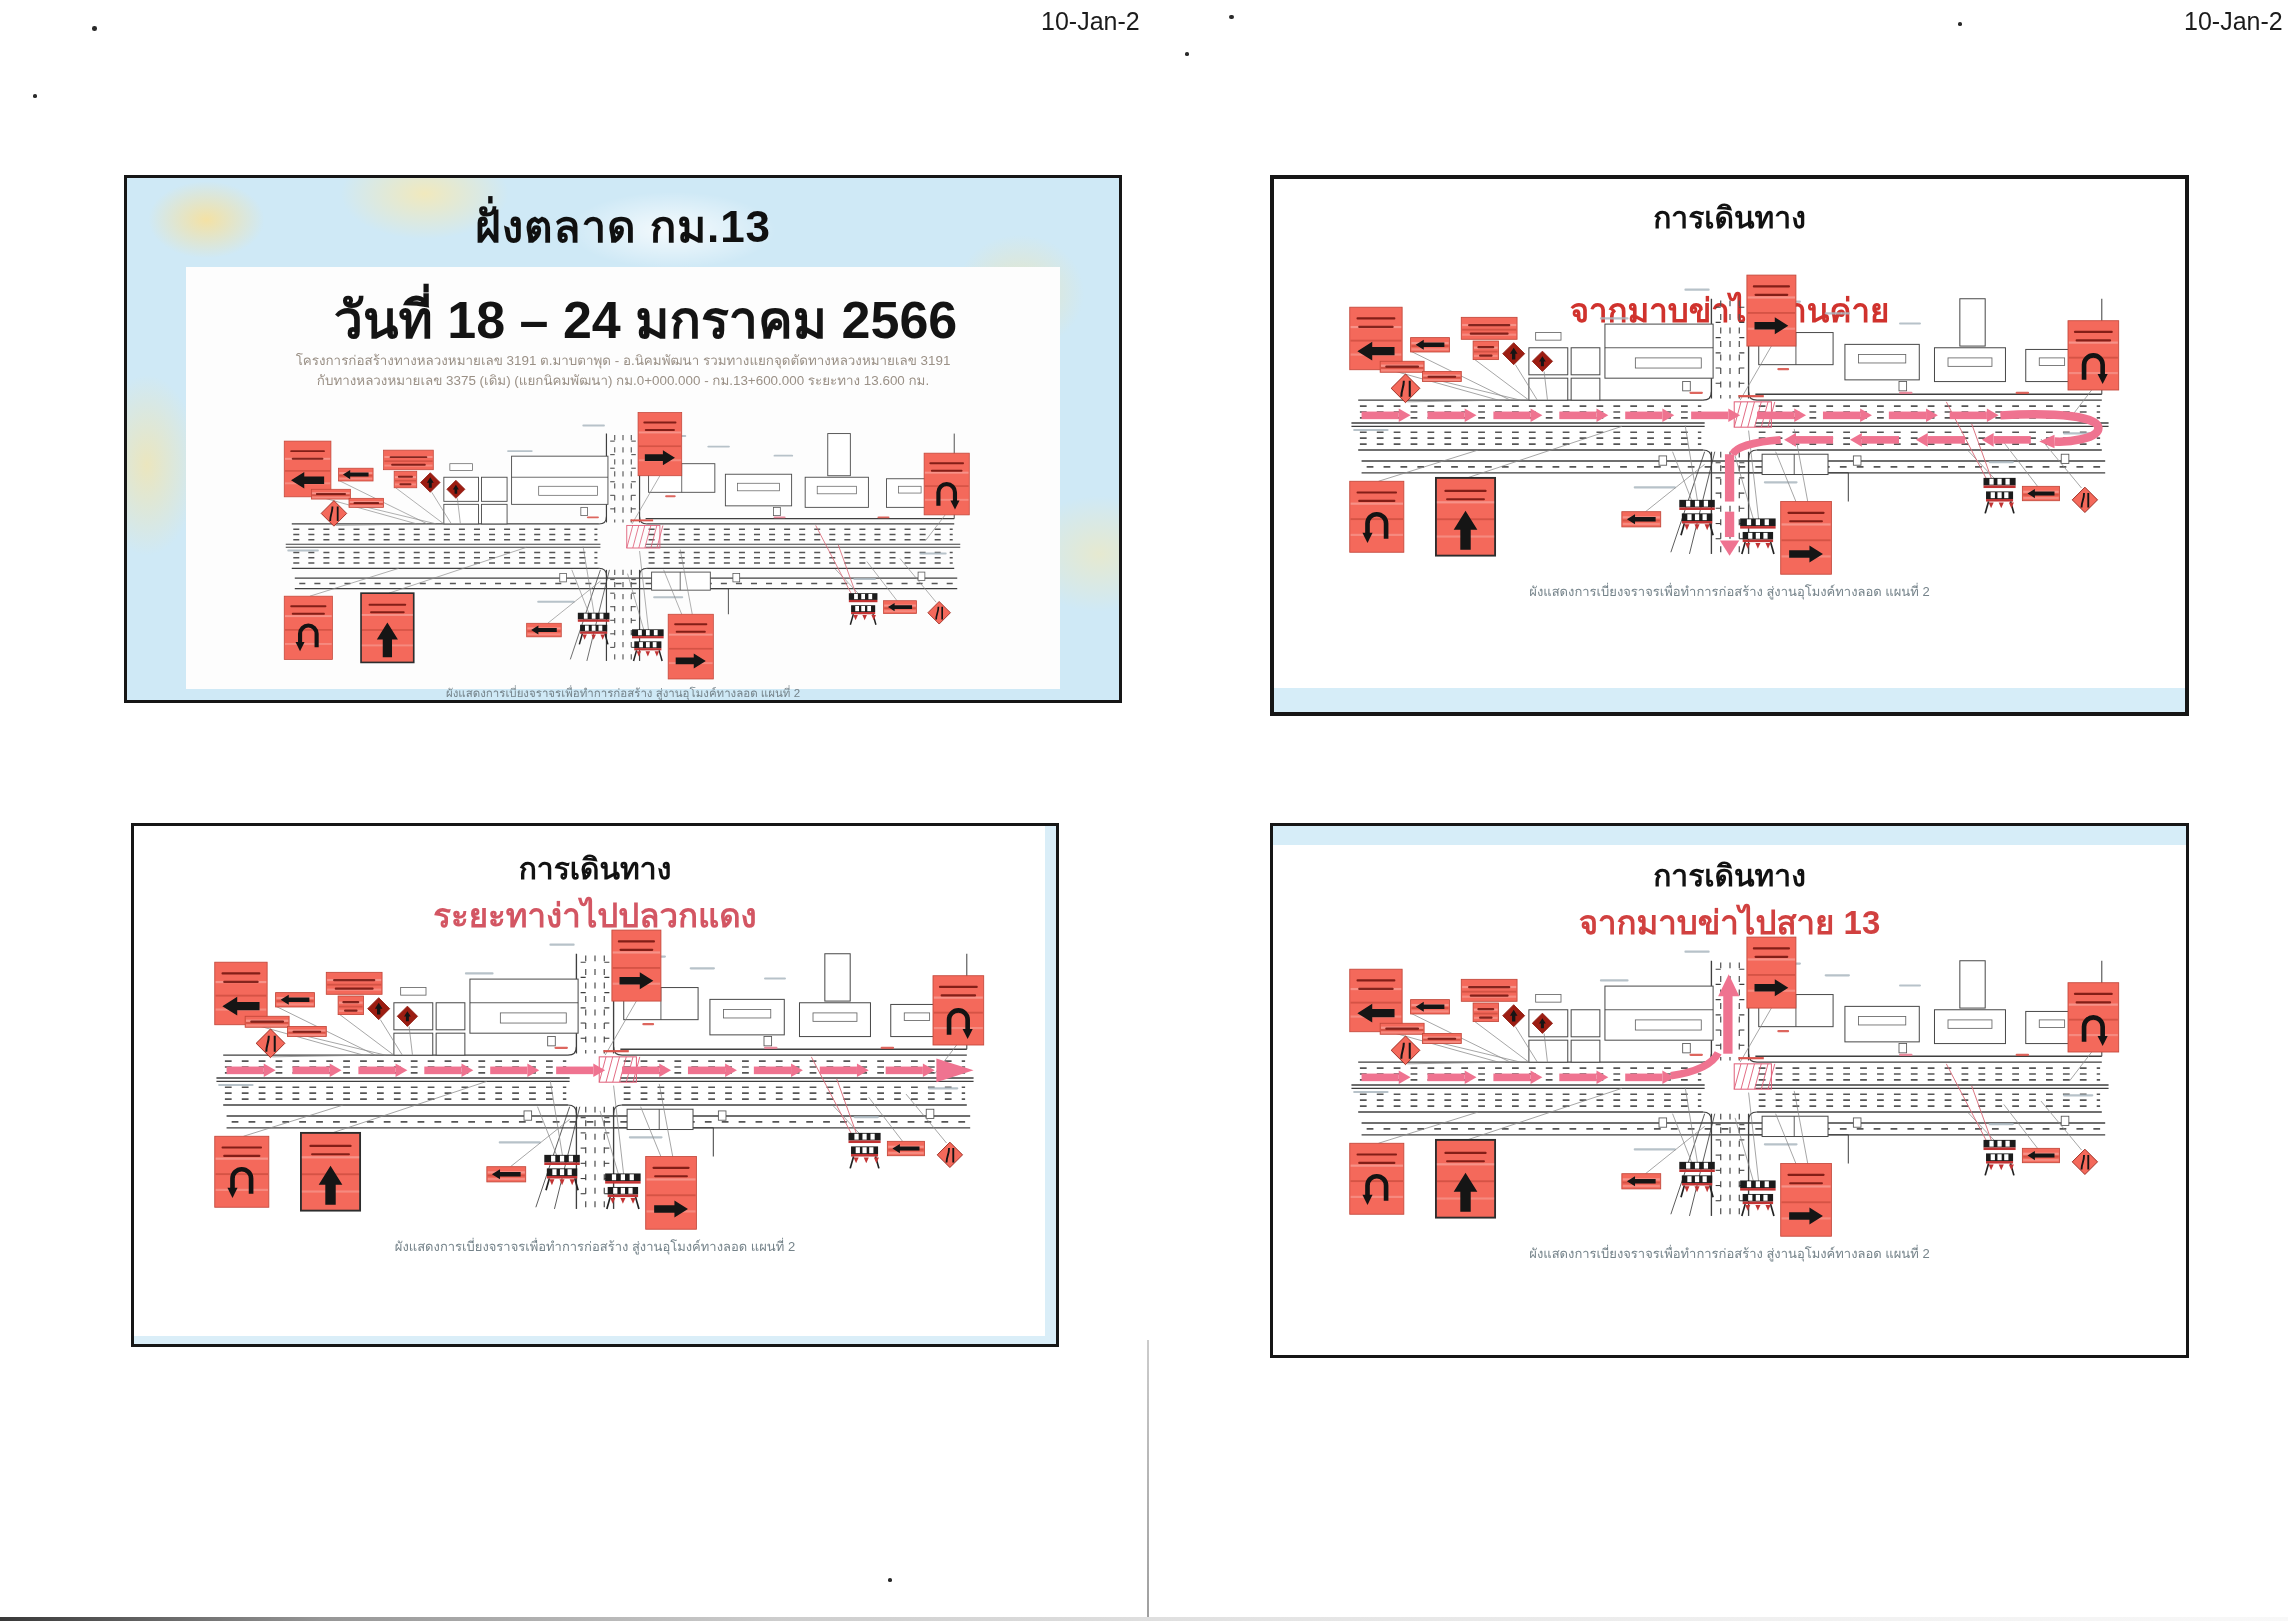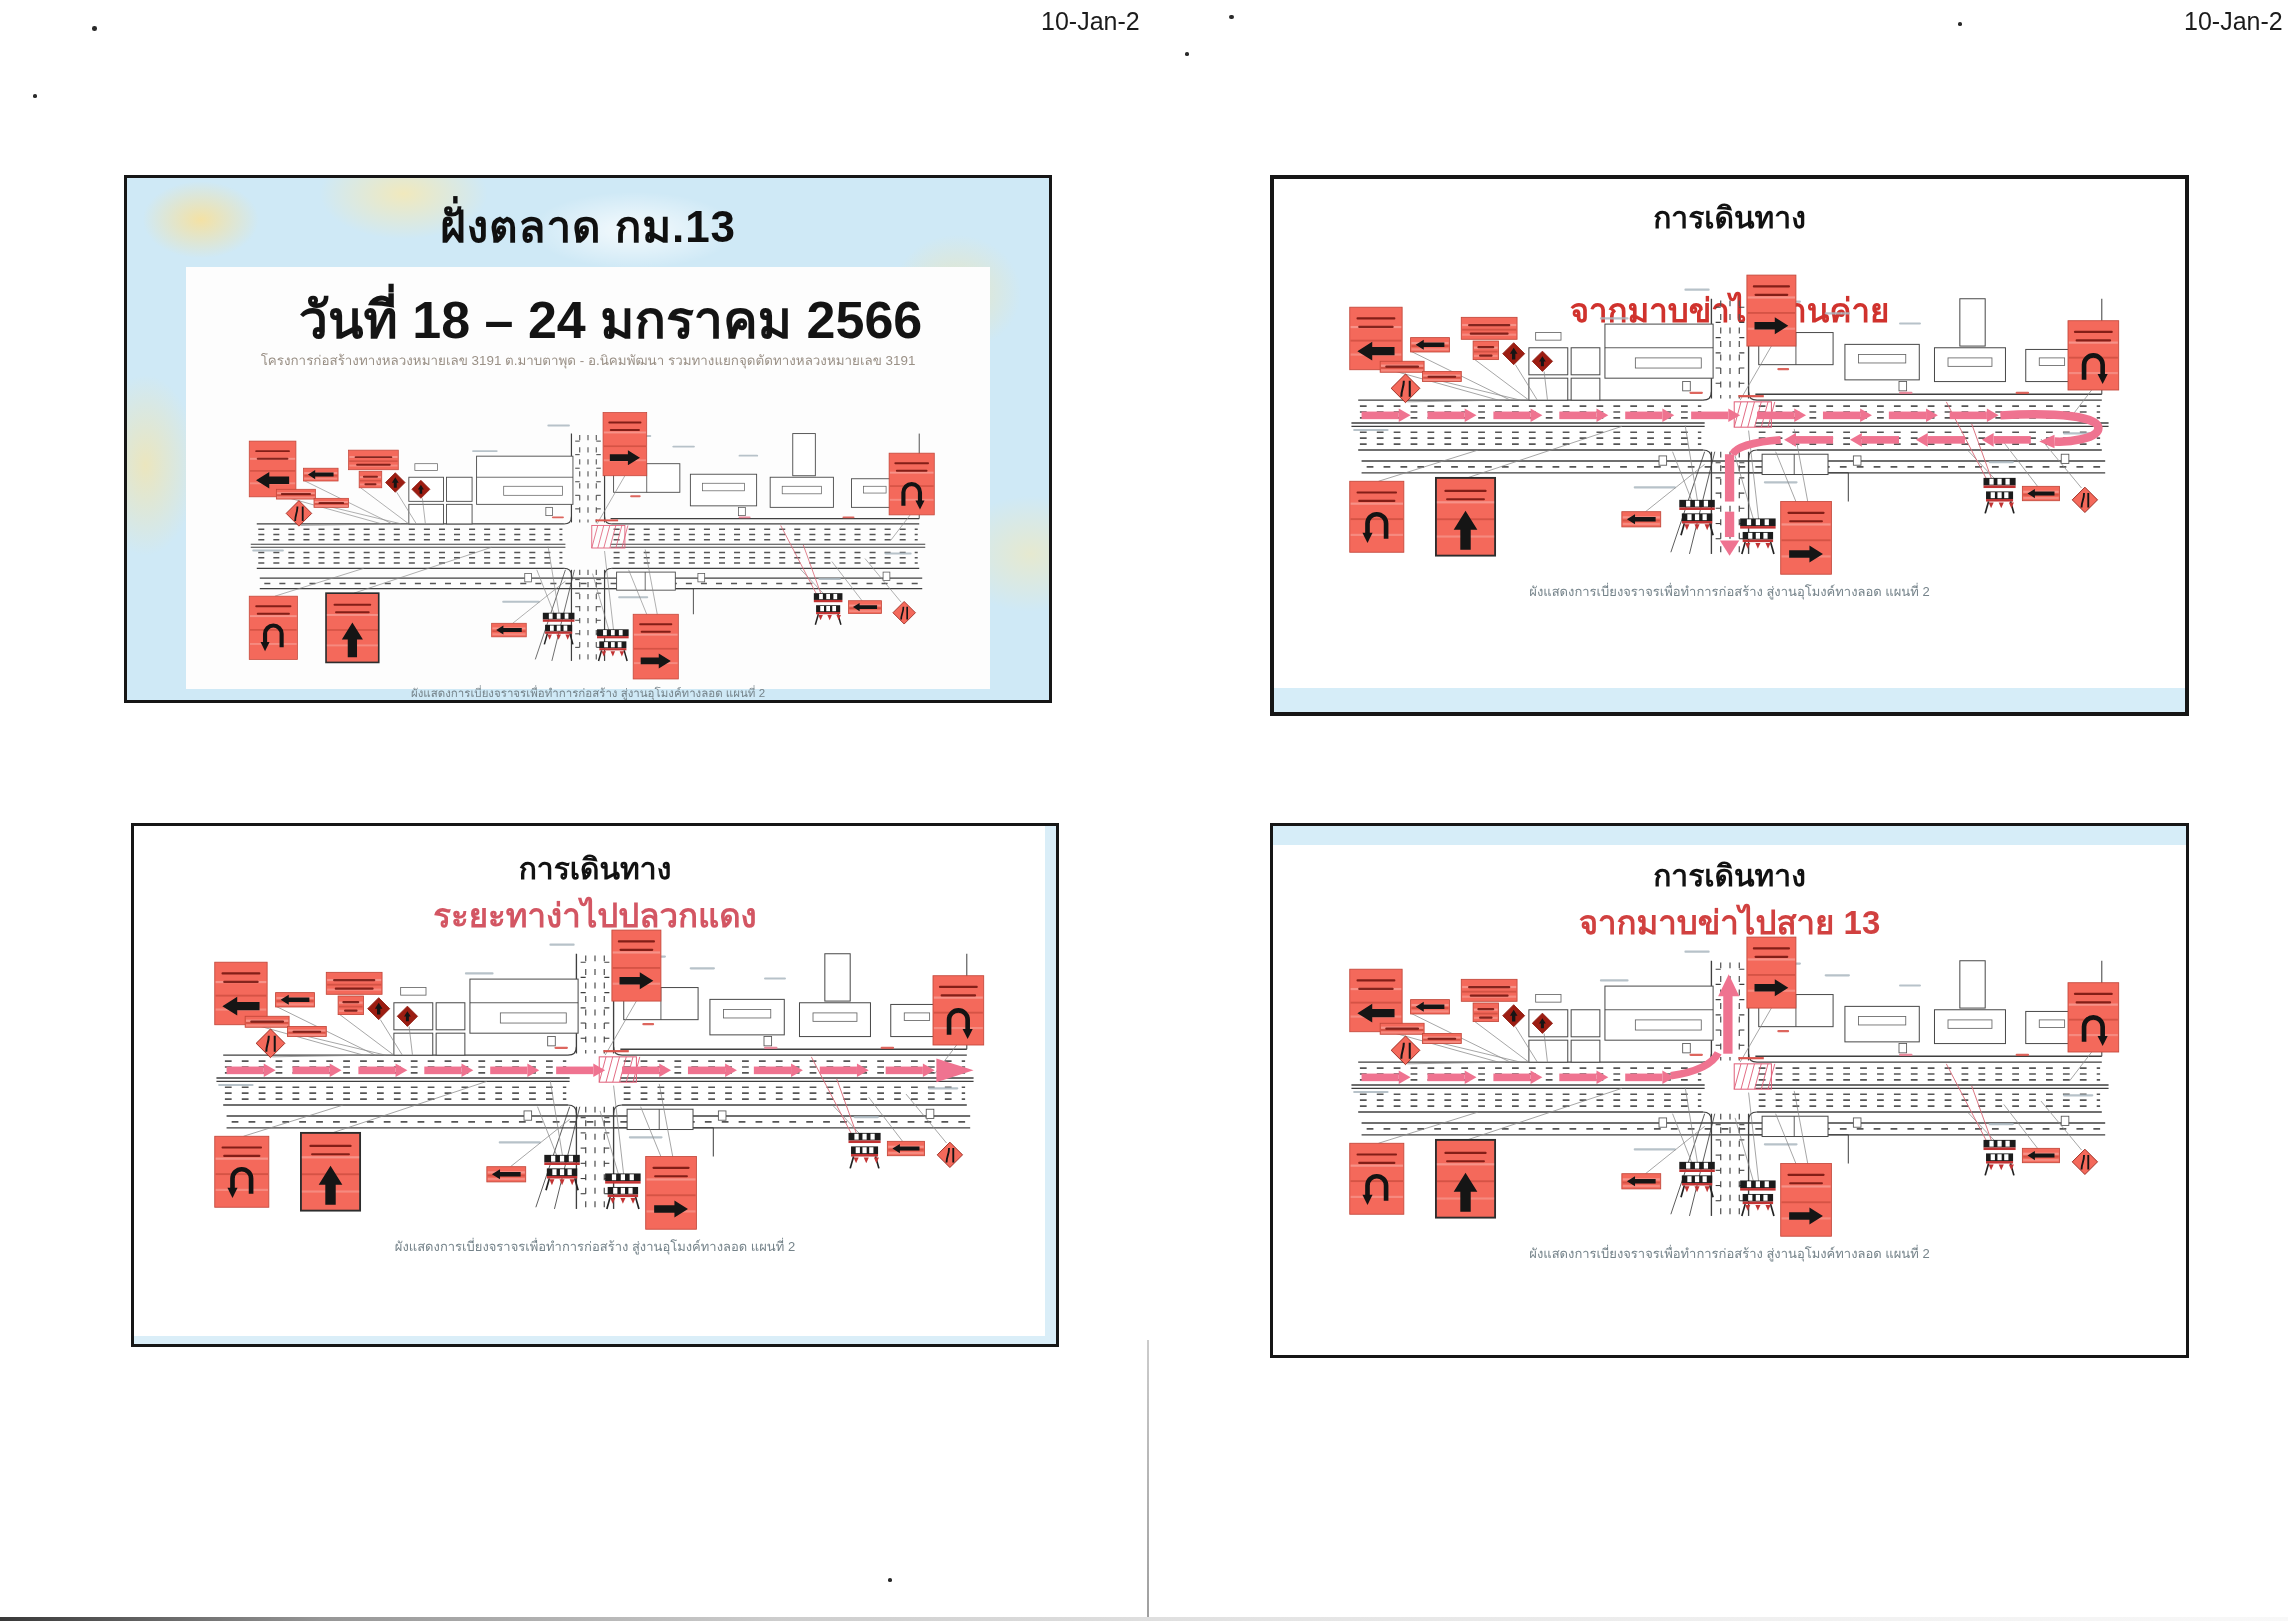--- a/index.html
+++ b/index.html
@@ -4,21 +4,21 @@
 <style>
   html,body{margin:0;padding:0}
   body{width:2289px;height:1622px;position:relative;background:#ffffff;
        font-family:"Liberation Sans","DejaVu Sans",sans-serif;overflow:hidden}
 
   .date{position:absolute;top:7.4px;font-size:25px;color:#1c1c1c;white-space:nowrap;font-weight:400}
   .date-left{left:1041px}
   .date-right{left:2184px;width:105px;overflow:hidden}
 
   .panel{position:absolute;background:#ffffff;border:3.7px solid #161616;box-sizing:border-box}
-  .p1{left:124px;top:175px;width:928px;height:528px;border-width:3.7px}
+  .p1{left:124px;top:175px;width:998px;height:528px;border-width:3.7px}
   .p2{left:1270px;top:175px;width:919px;height:541px;border-width:4.6px}
   .p3{left:131px;top:823px;width:928px;height:524px}
   .p4{left:1270px;top:823px;width:919px;height:535px}
 
   .sky{position:absolute;inset:0;
     background:
       radial-gradient(83px 55px at 8% 8%,  rgba(250,224,150,.85), rgba(250,224,150,0) 70%),
       radial-gradient(120px 65px at 30% 3%, rgba(252,233,170,.75), rgba(252,233,170,0) 70%),
       radial-gradient(92px 83px at 90% 22%,rgba(250,228,160,.55), rgba(250,228,160,0) 70%),
       radial-gradient(74px 129px at 2% 55%, rgba(250,228,160,.65), rgba(250,228,160,0) 70%),
@@ -68,20 +68,21 @@
 <div class="date date-left">10-Jan-2</div>
 <div class="date date-right">10-Jan-2</div>
 
 <section class="panel p1">
   <div class="sky"></div>
   <div class="whitebox"></div>
   <div class="title">ฝั่งตลาด กม.13</div>
   <div class="subtitle" style="color: rgb(20, 20, 20); margin-left: 45px;">วันที่ 18 – 24 มกราคม 2566</div>
   <div class="details">
     <div>โครงการก่อสร้างทางหลวงหมายเลข 3191 ต.มาบตาพุด - อ.นิคมพัฒนา รวมทางแยกจุดตัดทางหลวงหมายเลข 3191</div>
+    <div>กับทางหลวงหมายเลข 3375 (เดิม) (แยกนิคมพัฒนา) กม.0+000.000 - กม.13+600.000 ระยะทาง 13.600 กม.</div>
   </div>
   <div class="diagram">
       <svg viewBox="0 0 1000 360" preserveAspectRatio="xMidYMid meet">
         <g>
           <line x1="60" y1="150" x2="468" y2="150" stroke="#3f3f3f" stroke-width="1.6"></line>
           <line x1="532" y1="150" x2="940" y2="150" stroke="#3f3f3f" stroke-width="1.6"></line>
           <line x1="52" y1="177" x2="470" y2="177" stroke="#3f3f3f" stroke-width="1.6"></line>
           <line x1="530" y1="177" x2="948" y2="177" stroke="#3f3f3f" stroke-width="1.6"></line>
           <line x1="52" y1="181" x2="470" y2="181" stroke="#3f3f3f" stroke-width="1.6"></line>
           <line x1="530" y1="181" x2="948" y2="181" stroke="#3f3f3f" stroke-width="1.6"></line>

